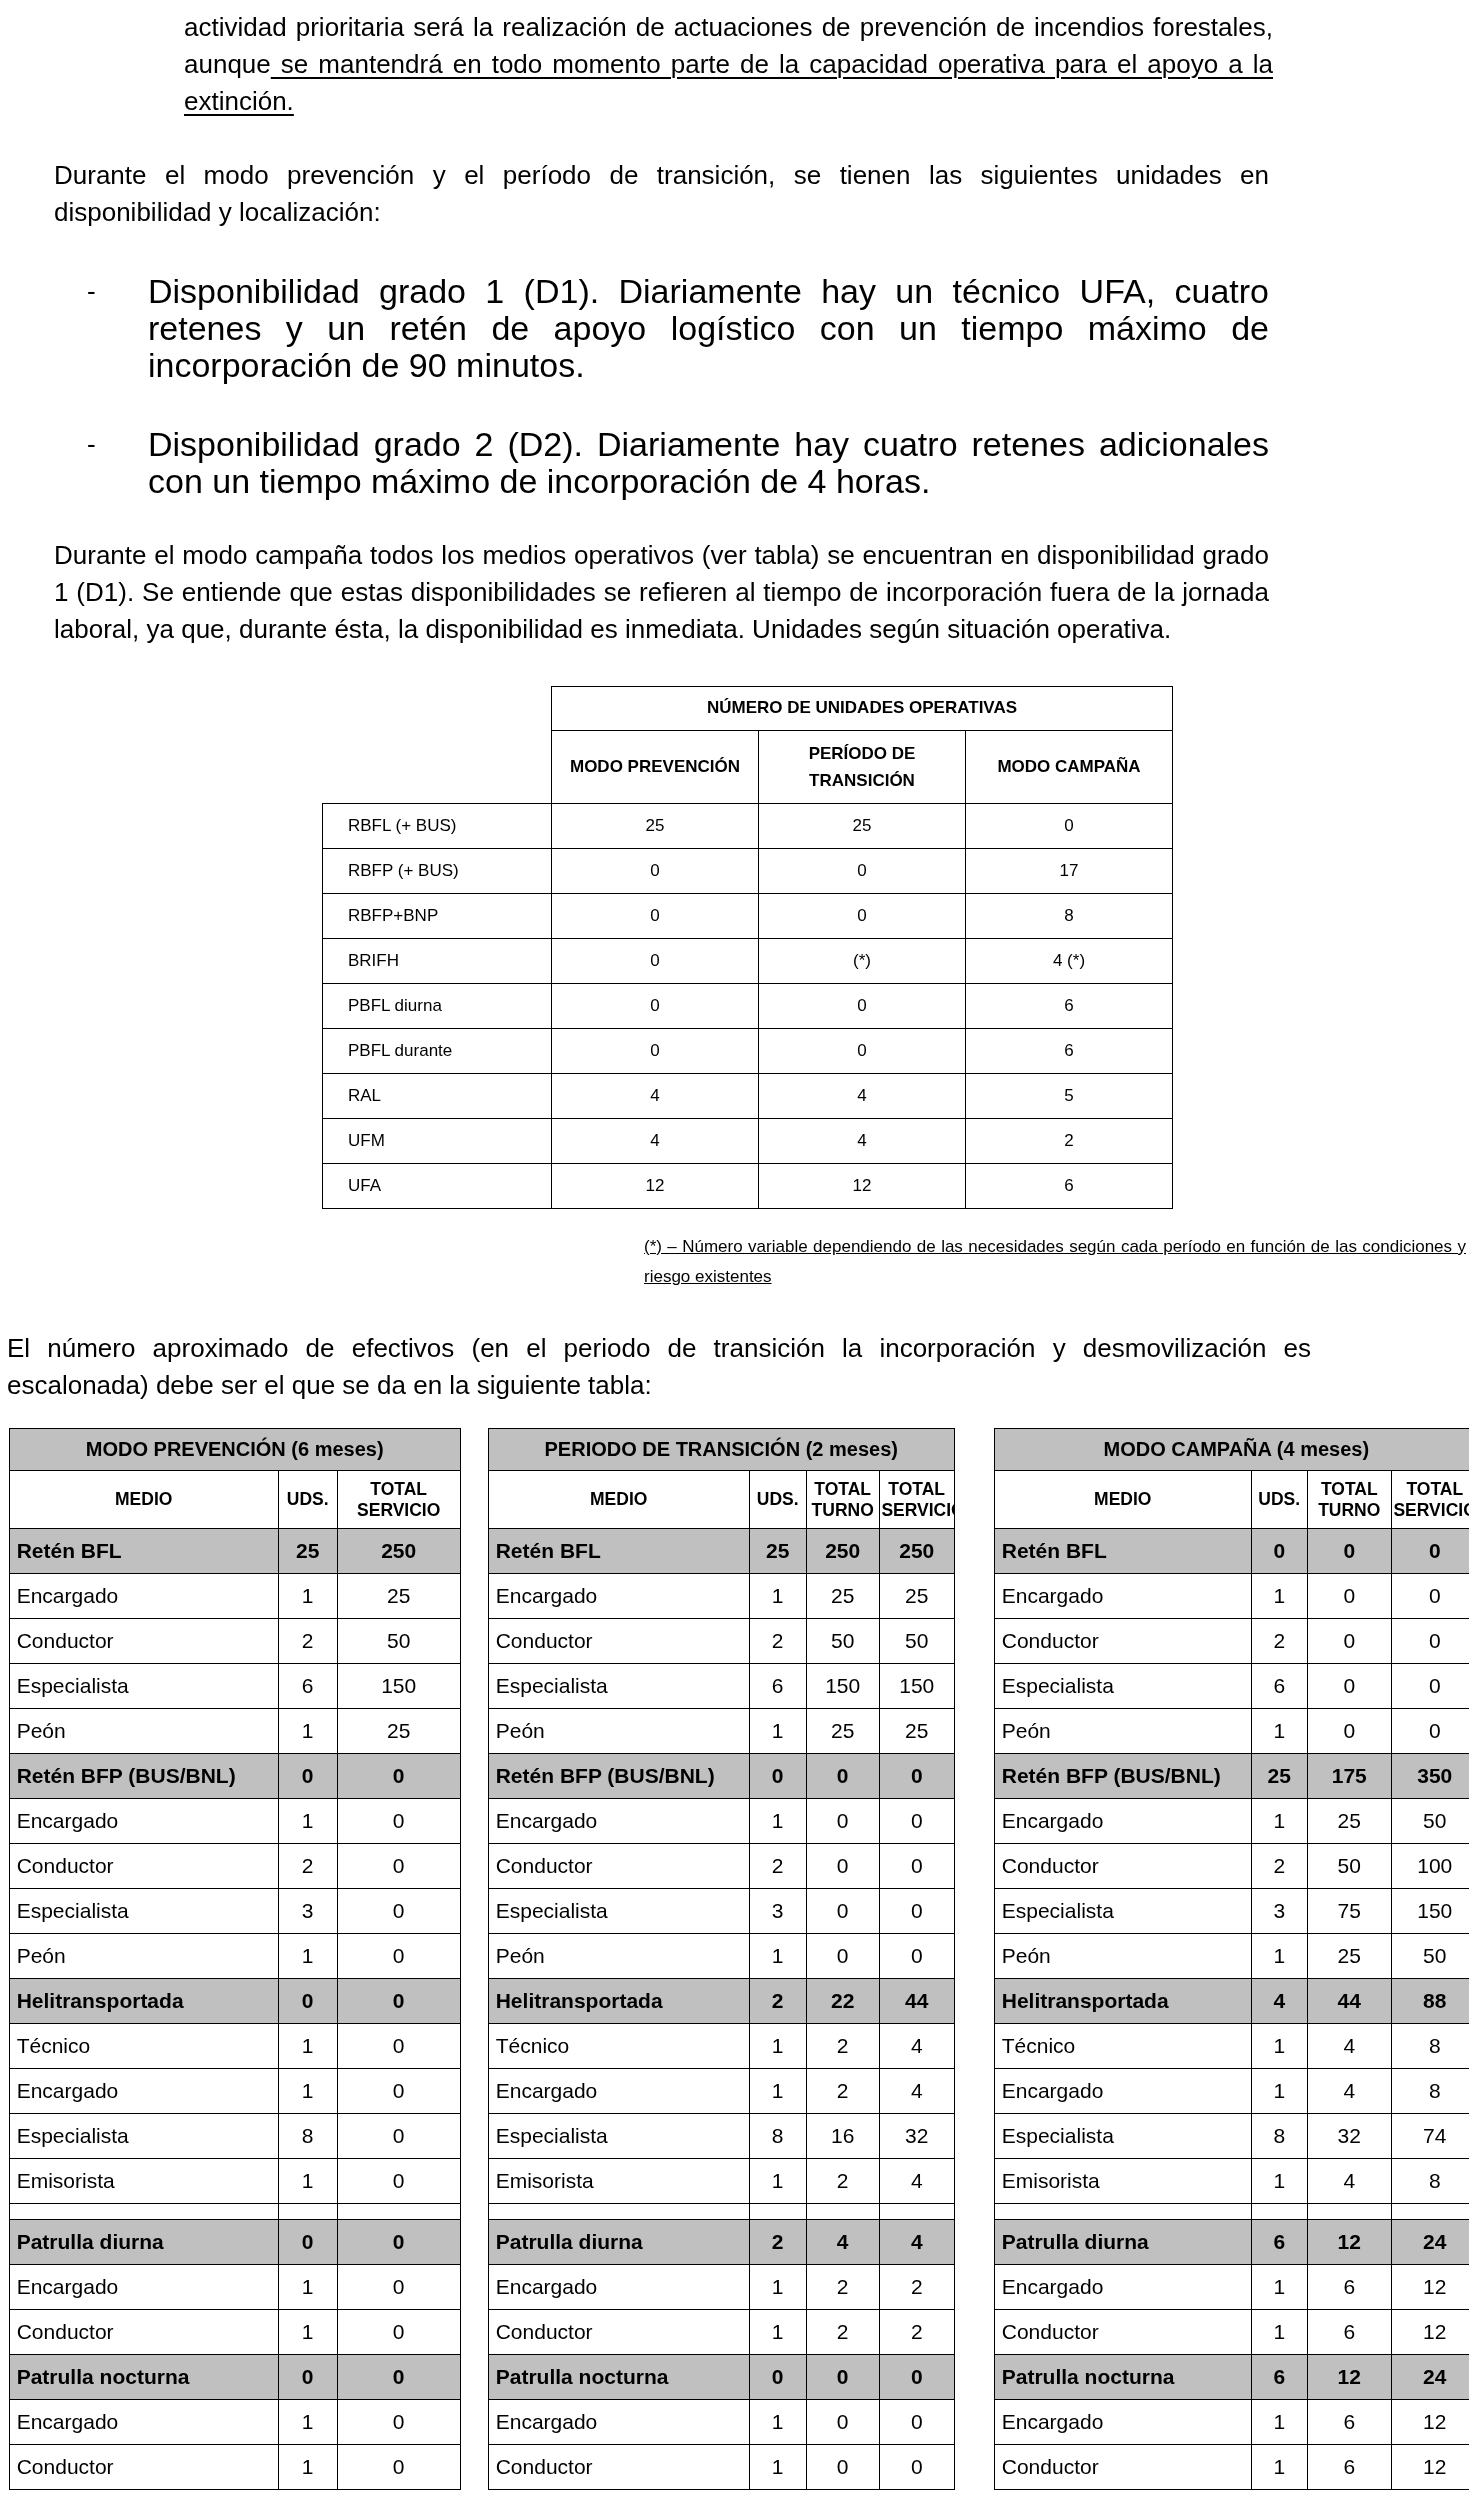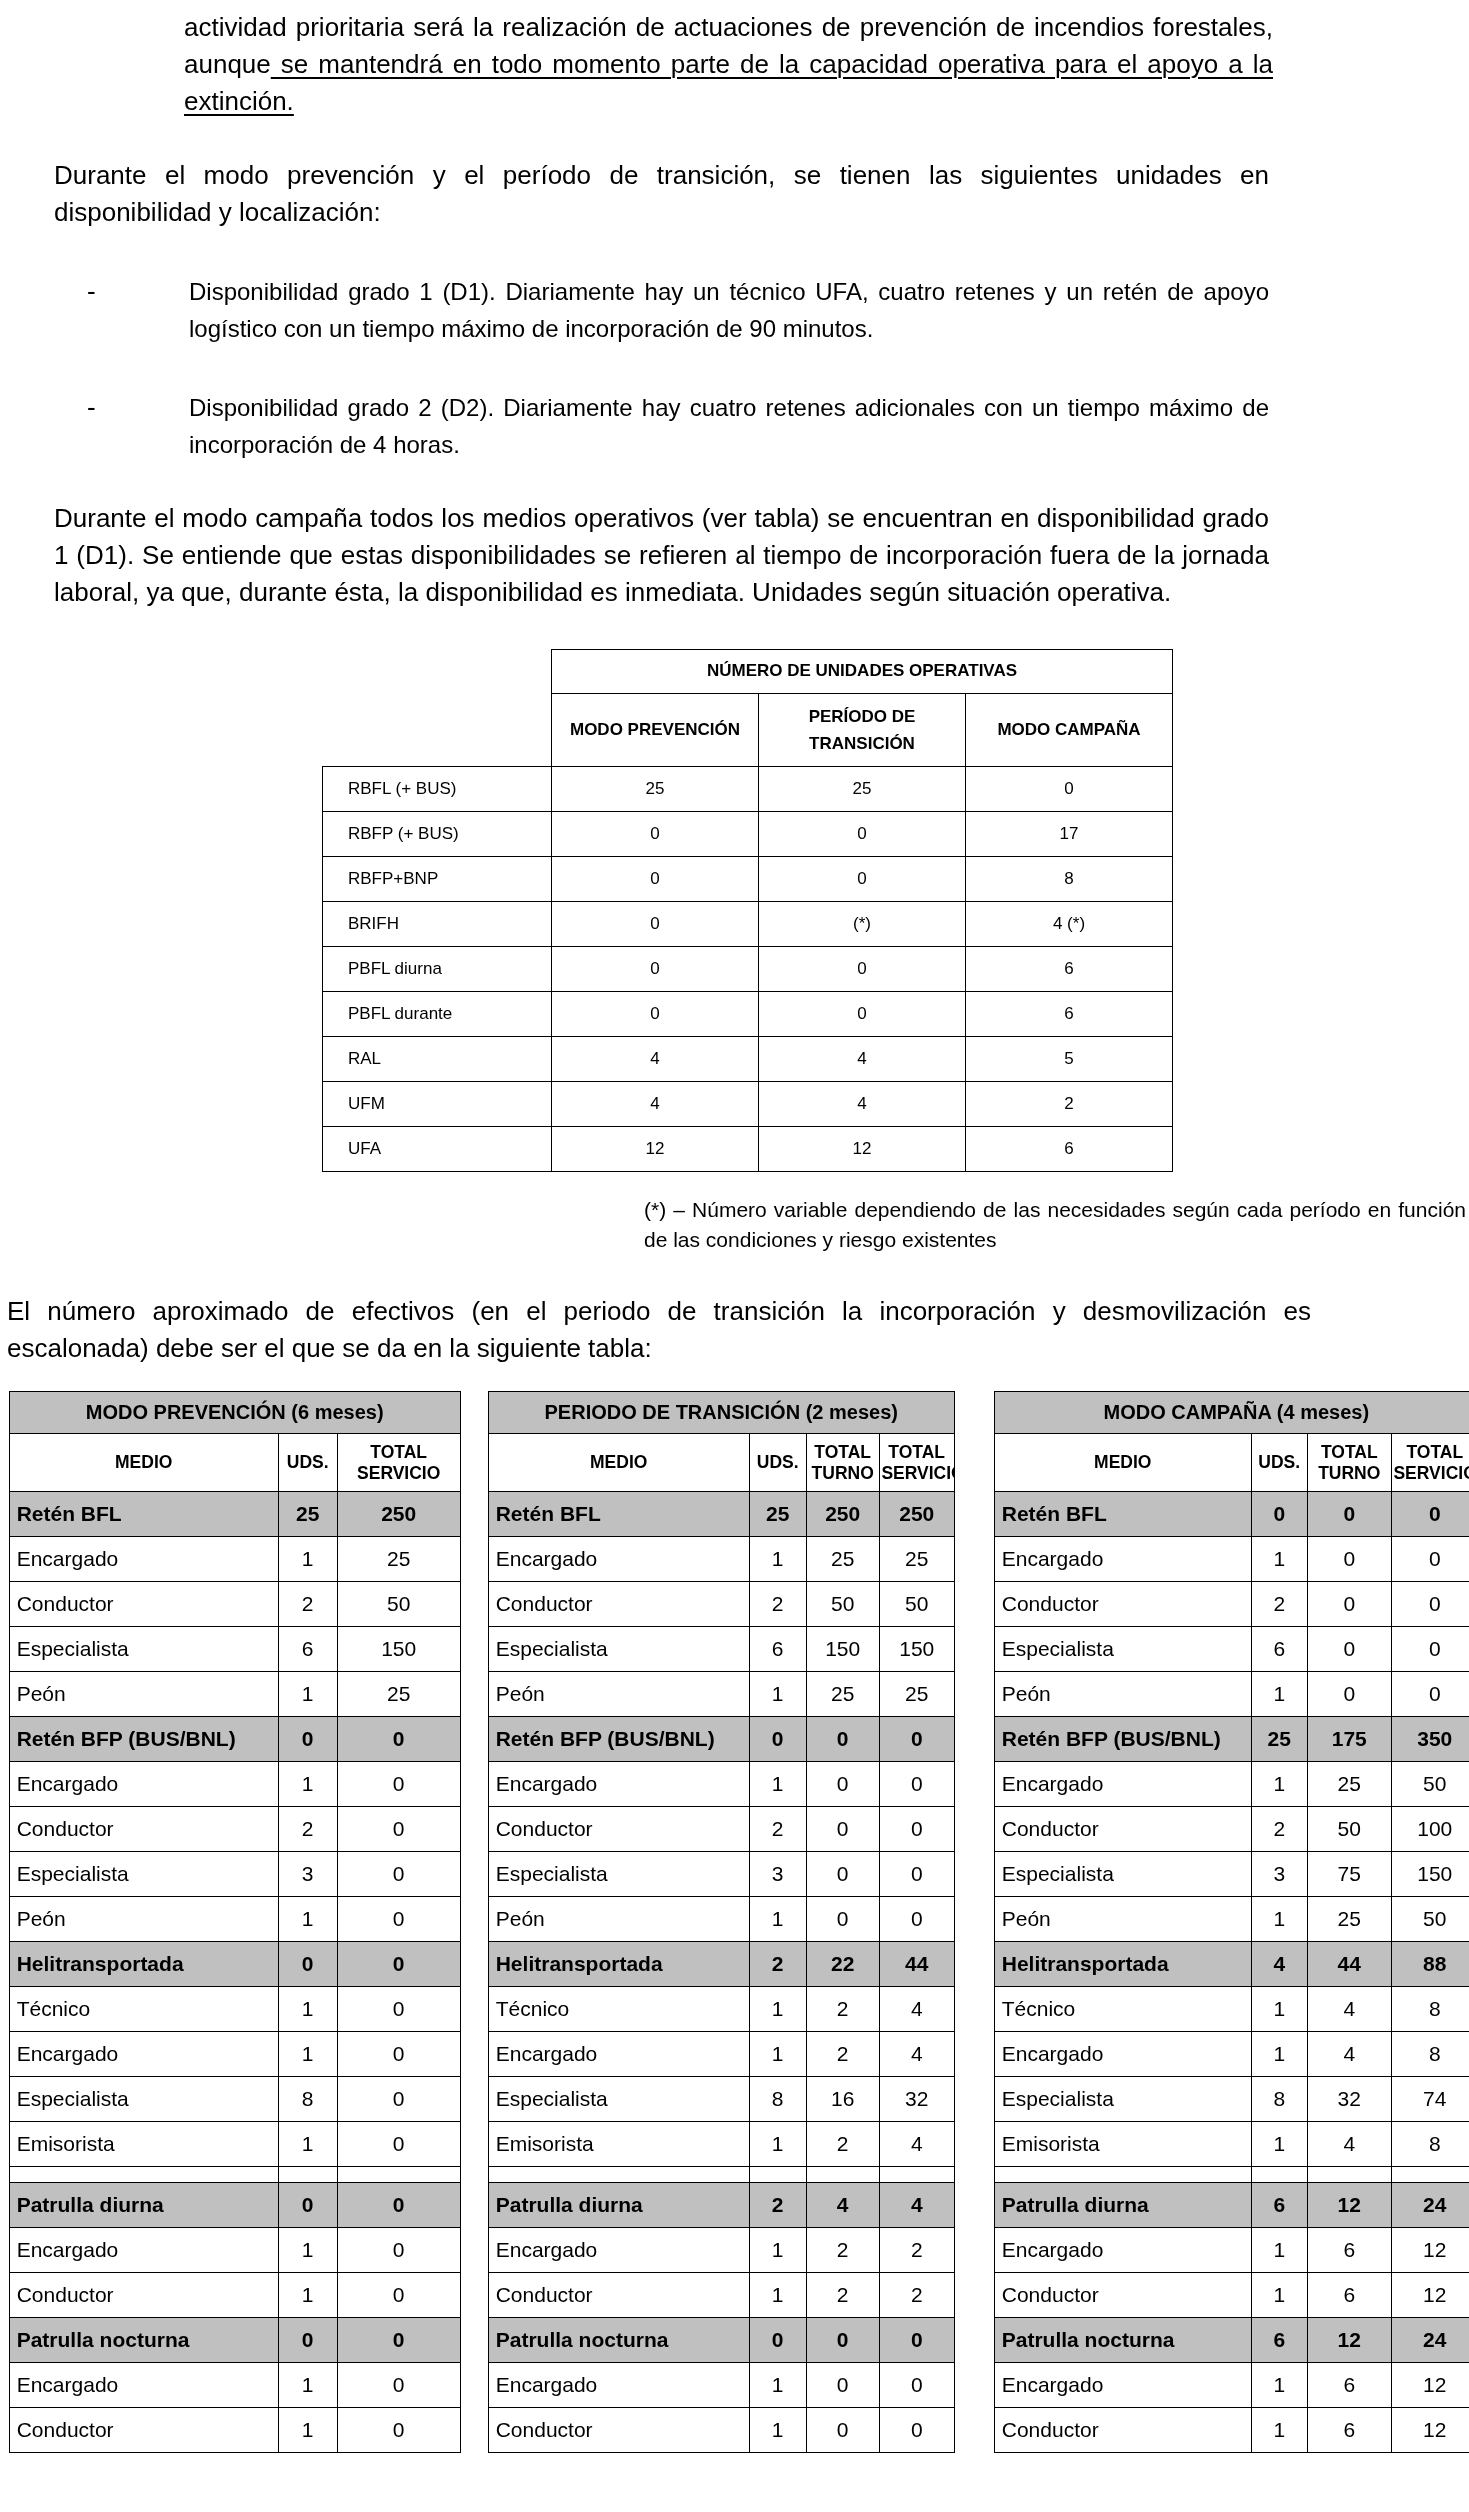--- a/index.html
+++ b/index.html
@@ -15,38 +15,38 @@
   
   .p { font-size: 26px; line-height: 37px; text-align: justify; margin: 0; }
   .p-indent { margin: 0 45px 0 184px; }
   .p-main   { margin: 37px 49px 0 54px; }
   .p-full   { margin: 38px 7px 0 7px; }
   .u { text-decoration: underline; text-decoration-thickness: 1.7px; text-underline-offset: 4.4px; }
 
   
   .bullet { display: flex; margin: 42px 49px 0 87px; }
   .bullet .dash { flex: 0 0 61px; font-size: 26px; line-height: 37px; }
-  .bullet .btxt { flex: 1; font-size: 24px; line-height: 37px; text-align: justify; margin-left: 41px; }
+  .bullet .btxt { flex: 1; font-size: 34px; line-height: 37px; text-align: justify; }
 
   
   .units-wrap { margin: 38px 0 0 322px; }
   table { border-collapse: collapse; }
   .units { width: 851px; table-layout: fixed; font-size: 17px; }
   .units th, .units td { border: 1.7px solid #000; padding: 0 8.7px; }
   .units .blank { border: none; background: transparent; }
   .units .title { height: 44px; text-align: center; font-weight: bold; }
   .units .colh  { height: 73px; text-align: center; font-weight: bold; line-height: 27px; padding: 0 3.5px; }
   .units td.lbl { height: 45px; text-align: left; padding-left: 25px; }
   .units td.val { height: 45px; text-align: center; }
   .cu-label { width: 229px; }
   .cu-v { width: 207px; }
 
   .footnote {
     width: 822px; margin: 23px 8px 0 322px;
-    font-size: 21px; line-height: 30px; text-align: justify;
+    font-size: 17px; line-height: 30px; text-align: justify; text-decoration: underline;
   }
 
   
   .staff-row { display: flex; align-items: flex-end; margin: 24.5px 0 0 8.7px; }
   .staff { table-layout: fixed; font-size: 21px; }
   .staff th, .staff td { border: 1.7px solid #000; padding: 0 7px; overflow: hidden; }
   .staff .title { height: 42px; background: var(--shade, #c0c0c0); font-weight: bold; text-align: center; font-size: 20px; }
   .staff .colh  { height: 58px; font-weight: bold; text-align: center; font-size: 17.5px; line-height: 21px; padding: 0 1.7px; }
   .staff td.lbl { height: 45px; text-align: left; }
   .staff td.num { height: 45px; text-align: center; }

